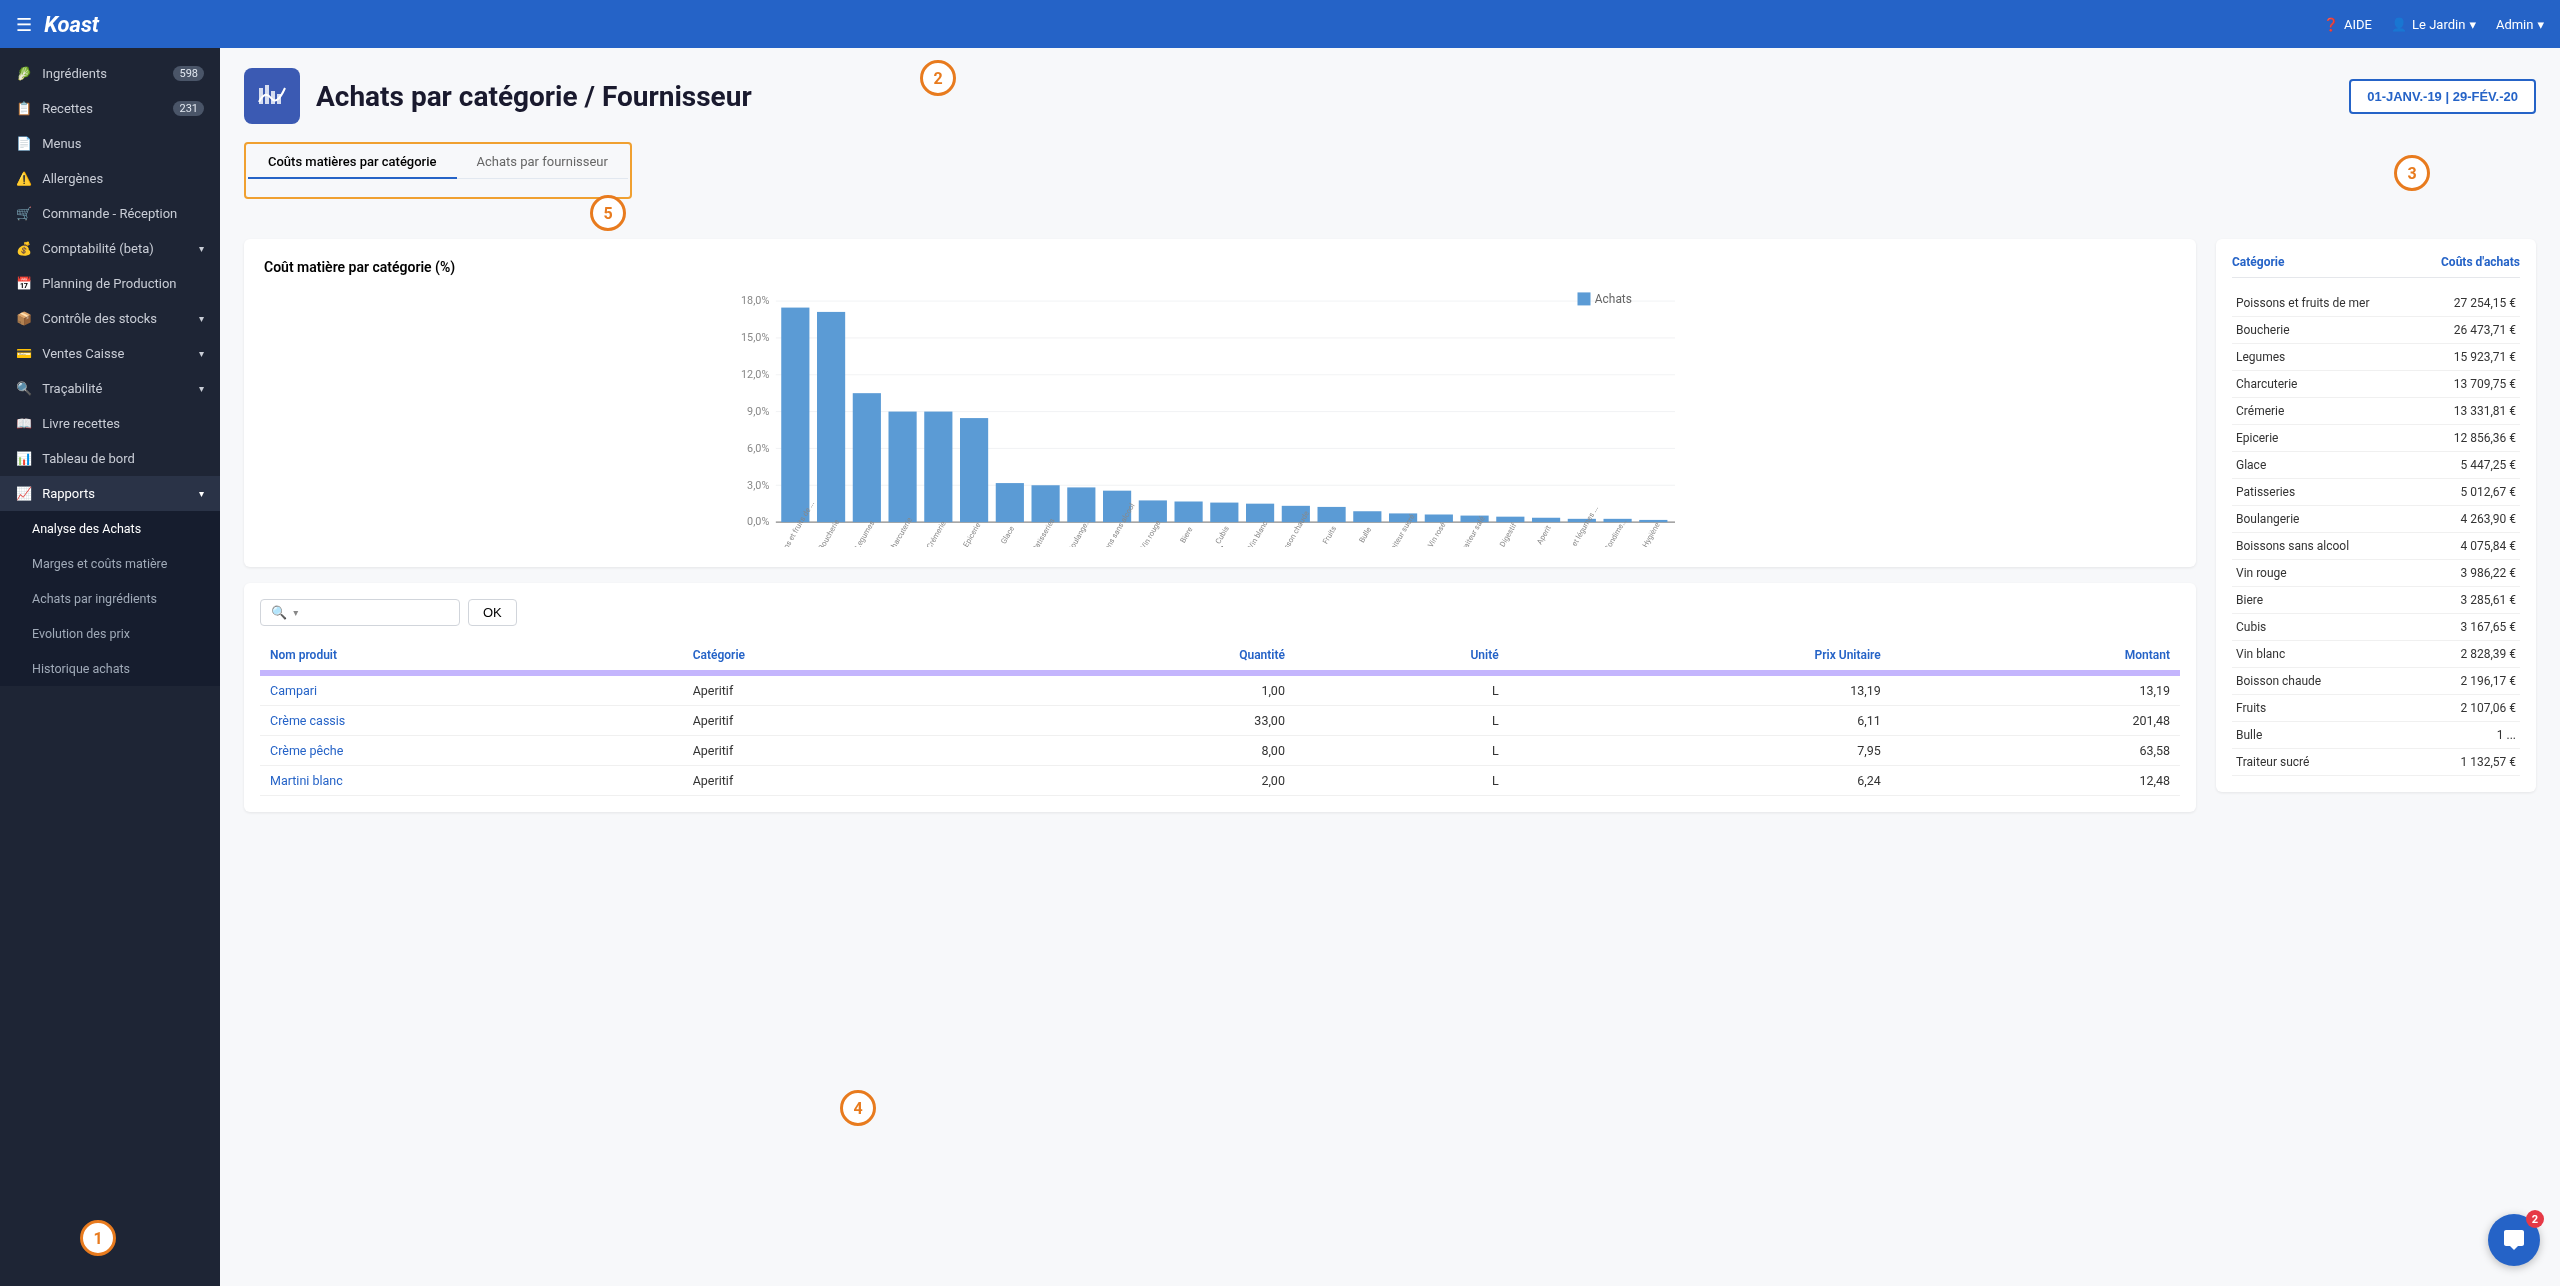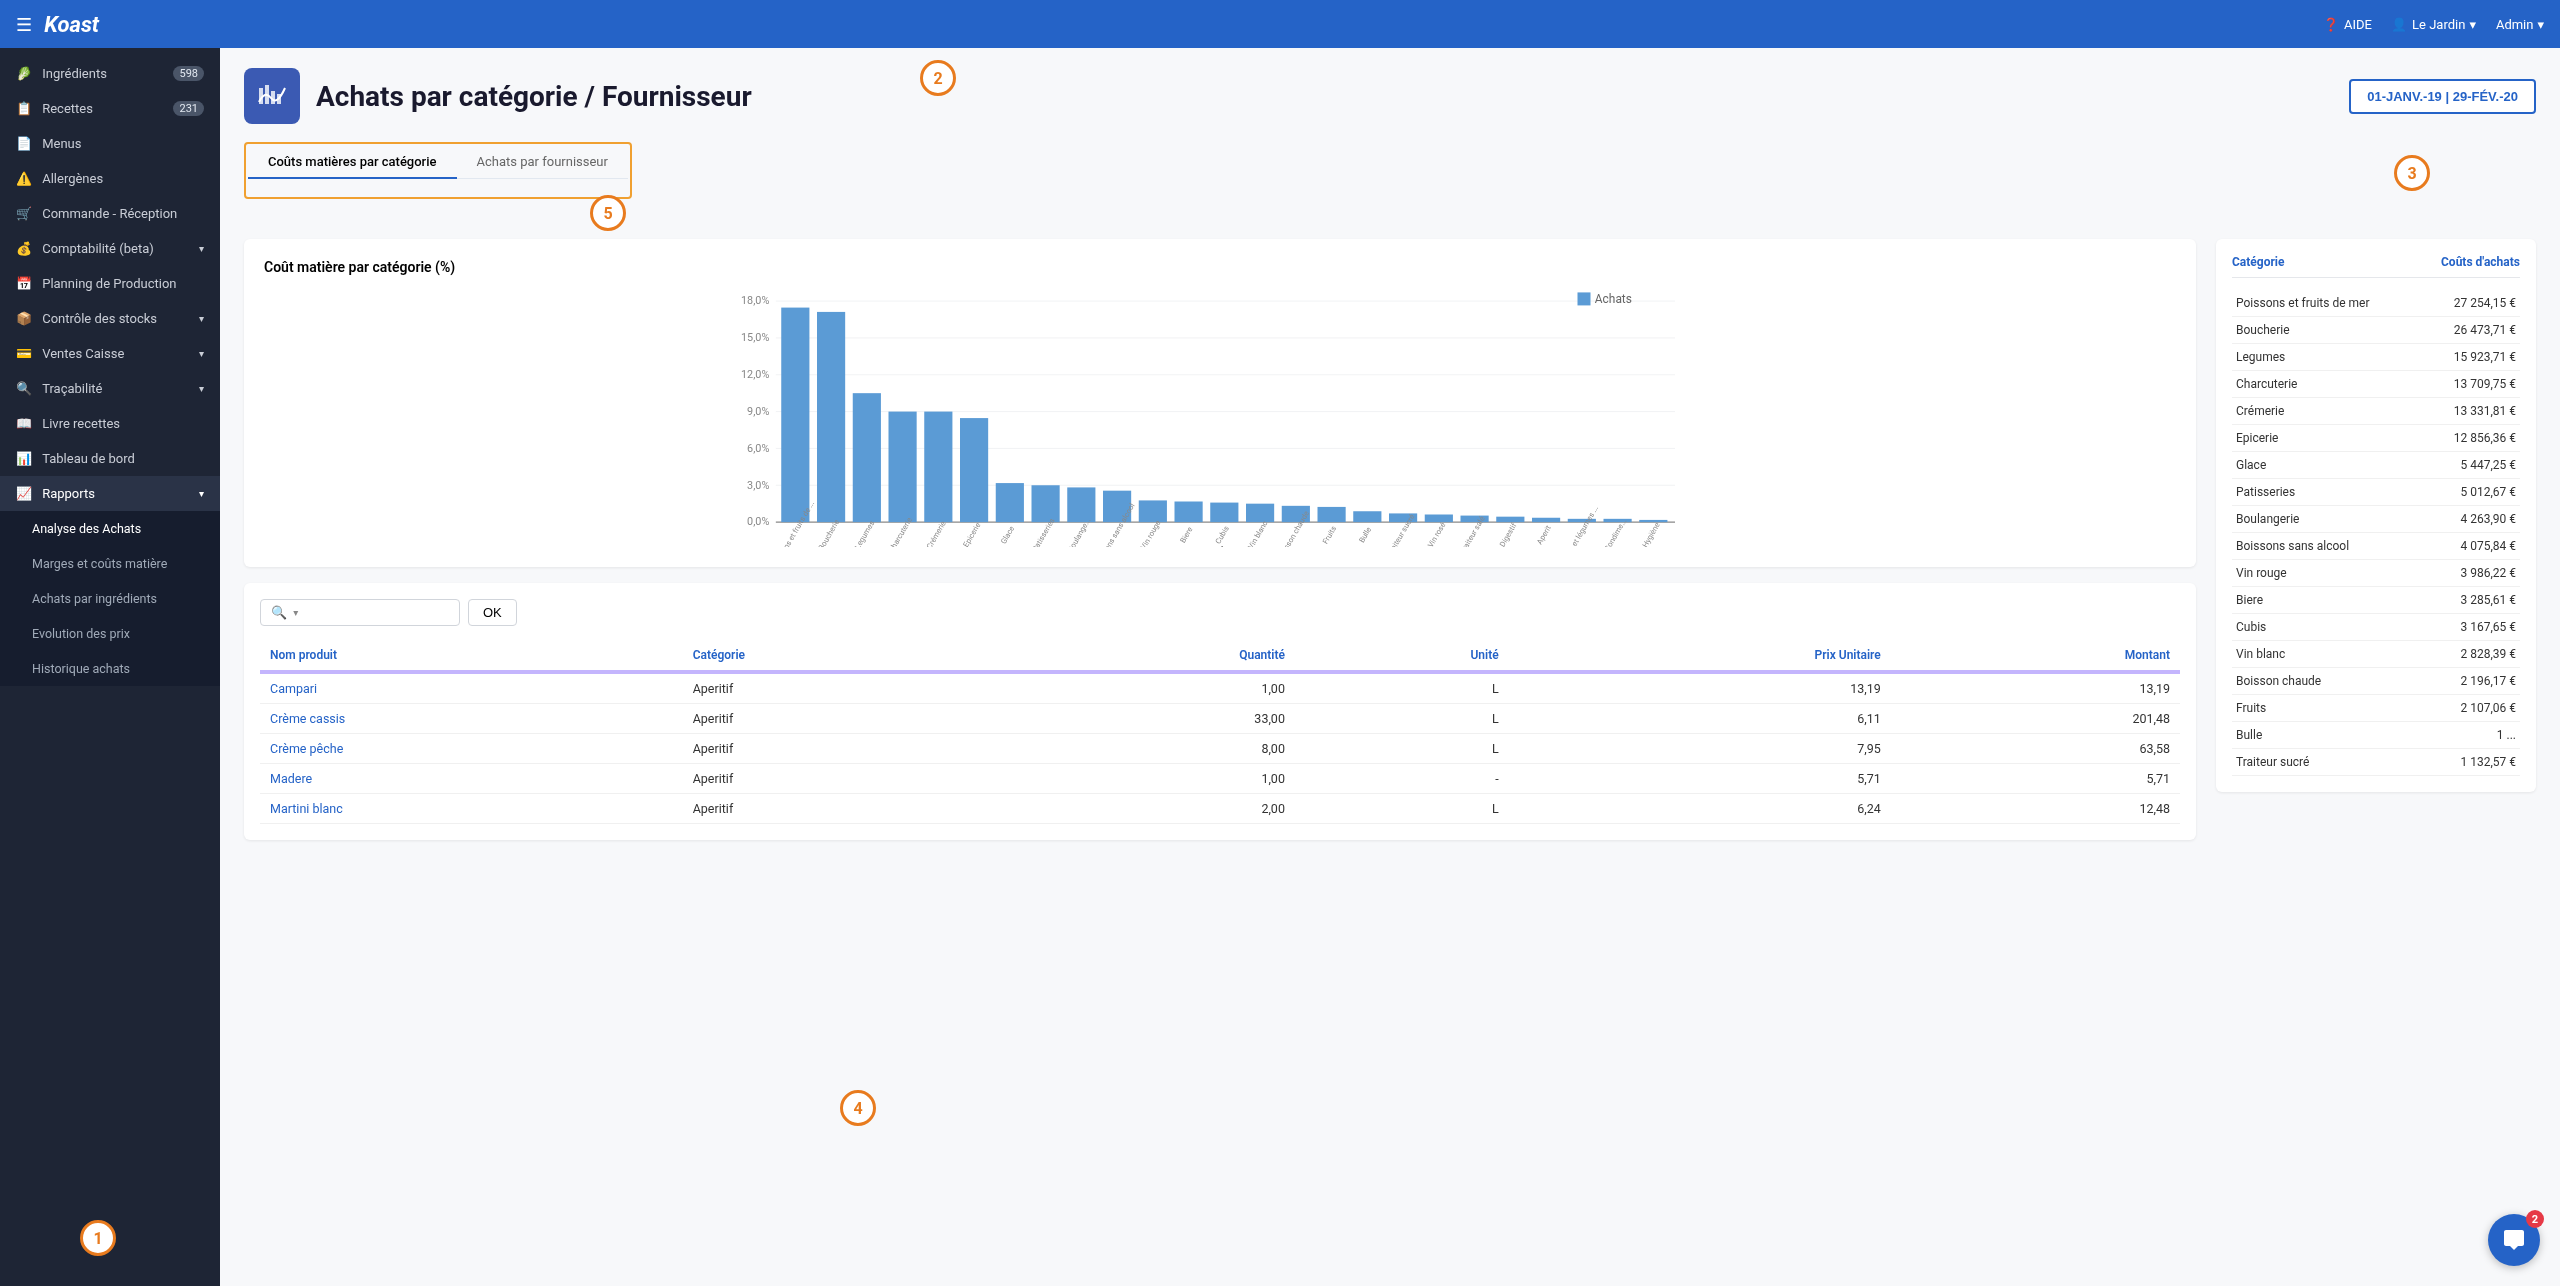--- a/index.html
+++ b/index.html
@@ -85,21 +85,21 @@
     
     .chart-svg { width: 100%; height: 100%; }
 
     
     .table-section { background: #fff; border-radius: 6px; padding: 16px; box-shadow: 0 1px 3px rgba(0,0,0,0.08); }
     .search-row { display: flex; align-items: center; gap: 8px; margin-bottom: 14px; }
     .search-input-wrapper { display: flex; align-items: center; border: 1px solid #d1d5db; border-radius: 4px; padding: 5px 10px; gap: 6px; background: #fff; min-width: 200px; }
     .search-input { border: none; outline: none; font-size: 13px; width: 140px; }
     .search-btn { background: #fff; border: 1px solid #d1d5db; padding: 5px 14px; border-radius: 4px; font-size: 13px; cursor: pointer; }
     .data-table { width: 100%; border-collapse: collapse; font-size: 12.5px; }
-    .data-table th { color: #2563c7; font-weight: 600; padding: 8px 10px; text-align: left; border-bottom: 4px solid #c4b5fd; font-size: 12px; }
+    .data-table th { color: #2563c7; font-weight: 600; padding: 8px 10px; text-align: left; border-bottom: 6px solid #c4b5fd; font-size: 12px; }
     .data-table th.right { text-align: right; }
     .data-table td { padding: 7px 10px; border-bottom: 1px solid #f0f0f0; color: #333; }
     .data-table td.blue { color: #2563c7; cursor: pointer; }
     .data-table td.right { text-align: right; }
 
     
     .right-panel { background: #fff; border-radius: 6px; padding: 16px; box-shadow: 0 1px 3px rgba(0,0,0,0.08); }
     .right-panel-header { display: flex; justify-content: space-between; margin-bottom: 12px; padding-bottom: 8px; border-bottom: 1px solid #e5e7eb; }
     .right-panel-header span { font-size: 12px; font-weight: 700; color: #2563c7; }
     .right-table { width: 100%; border-collapse: collapse; font-size: 12px; }
@@ -434,28 +434,20 @@
   </tr>
               <tr>
     <td class="blue">Crème pêche</td>
     <td>Aperitif</td>
     <td class="right">8,00</td>
     <td class="right">L</td>
     <td class="right">7,95</td>
     <td class="right">63,58</td>
   </tr>
               <tr>
-    <td class="blue">Madere</td>
-    <td>Aperitif</td>
-    <td class="right">1,00</td>
-    <td class="right">-</td>
-    <td class="right">5,71</td>
-    <td class="right">5,71</td>
-  </tr>
-              <tr>
     <td class="blue">Martini blanc</td>
     <td>Aperitif</td>
     <td class="right">2,00</td>
     <td class="right">L</td>
     <td class="right">6,24</td>
     <td class="right">12,48</td>
   </tr>
             </tbody>
         </table>
       </div>

